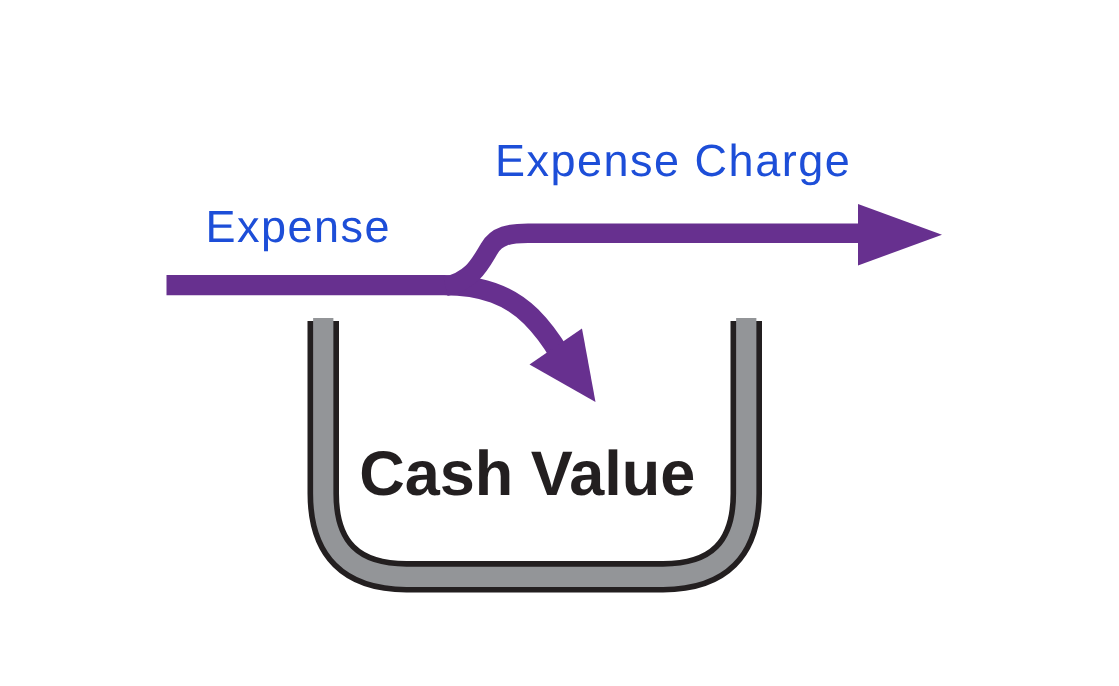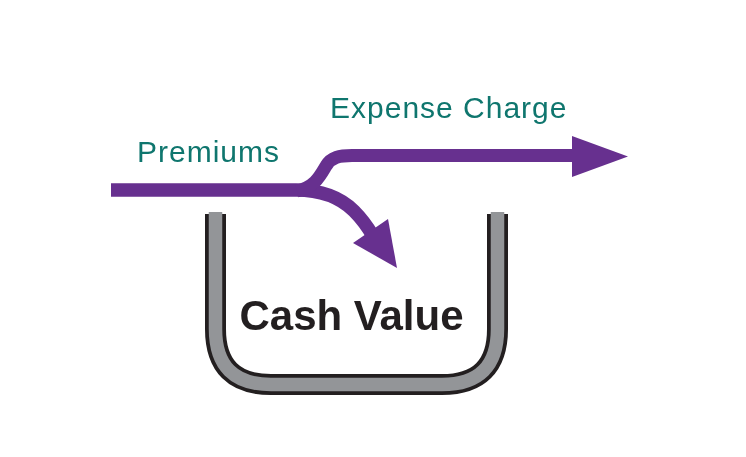--- a/index.html
+++ b/index.html
@@ -22,21 +22,21 @@
     height: 457px;
     display: block;
   }
   .label {
     position: absolute;
     white-space: nowrap;
     line-height: 1;
     user-select: none;
   }
   .label-orange {
-    color: #0f766e;
+    color: #1d4ed8;
     font-size: 30px;
     font-weight: 400;
     letter-spacing: 1px;
   }
   .label-premiums {
     left: 137px;
     top: 137px;
   }
   .label-expense {
     left: 330px;
@@ -66,19 +66,19 @@
 
     <path d="M 111,190 L 296,190 C 322,190 340,197 354,211 C 362,219 368,227.5 373,236" fill="none" stroke="#67308F" stroke-width="13.5" stroke-linecap="butt"></path>
 
     <polygon points="353,243 388,219 397,268" fill="#67308F"></polygon>
 
     <path d="M 297,191 C 315,187 320,176 326,166 C 331,157 340,155.5 352,155.5 L 576,155.5" fill="none" stroke="#67308F" stroke-width="13" stroke-linecap="butt"></path>
 
     <polygon points="572,136 572,177 628,156.5" fill="#67308F"></polygon>
   </svg>
 
-  <div class="label label-orange label-premiums">Premiums</div>
+  <div class="label label-orange label-premiums">Expense</div>
 
   <div class="label label-orange label-expense">Expense Charge</div>
 
   <div class="label label-cash-value">Cash Value</div>
 
 </div>
 
 </body></html>

